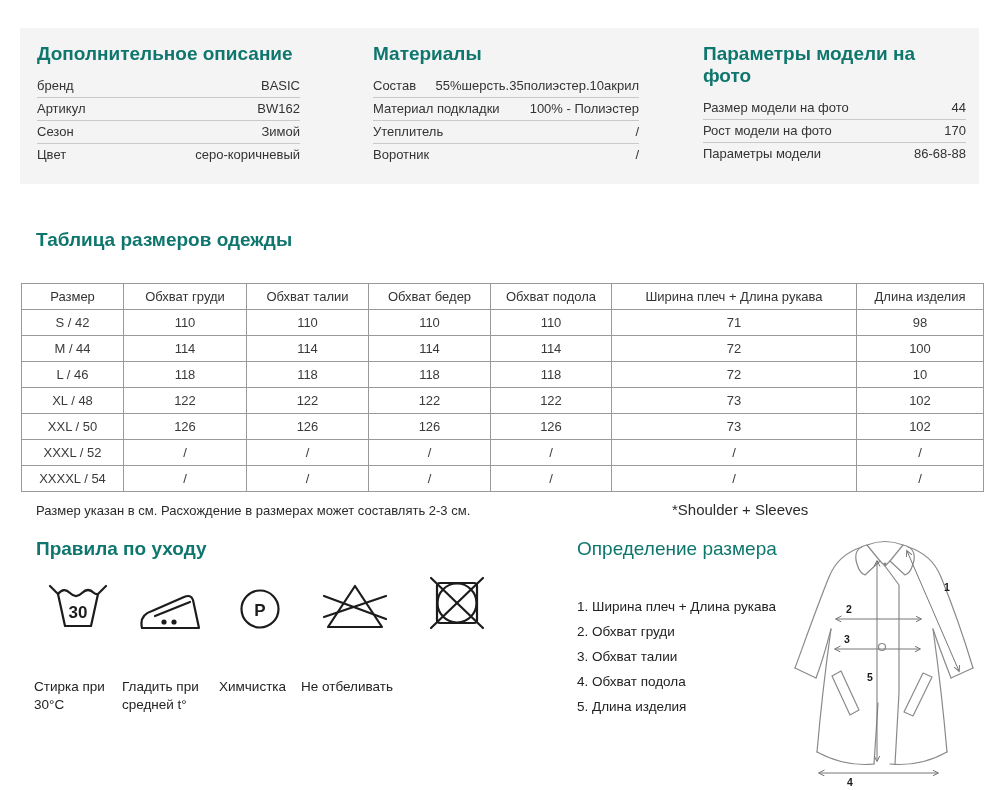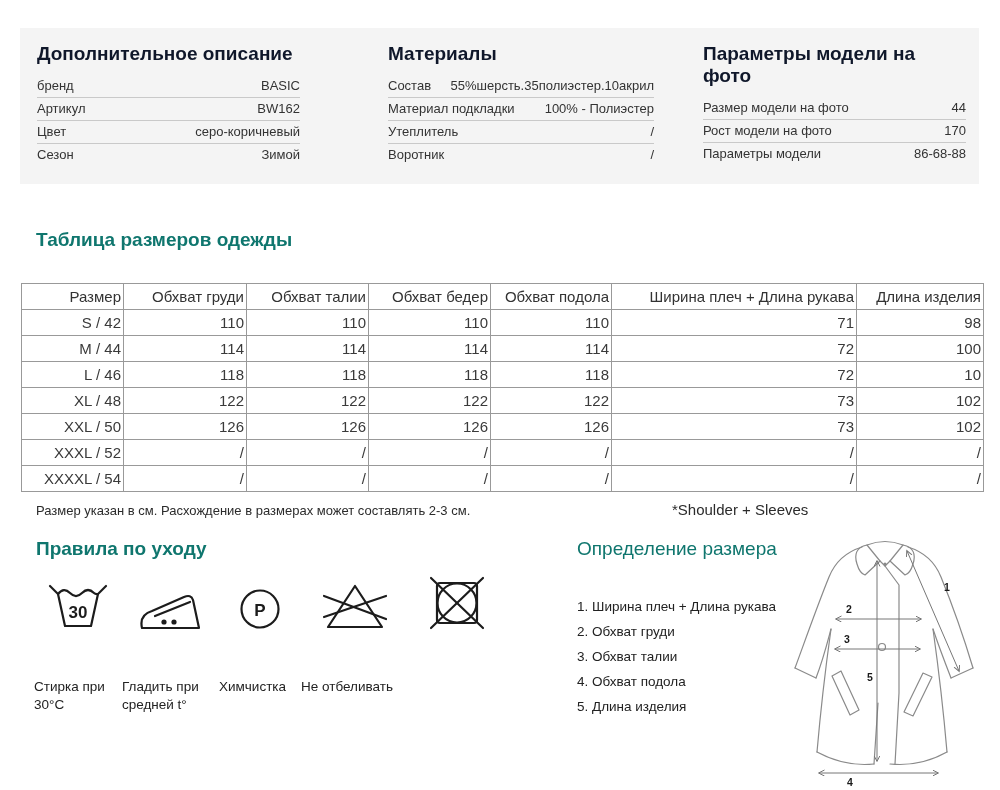--- a/index.html
+++ b/index.html
@@ -7,43 +7,43 @@
   body {
     width:1000px; height:790px; position:relative; overflow:hidden;
     font-family:"Liberation Sans","DejaVu Sans",sans-serif; color:#262626;
   }
   .abs { position:absolute; }
 
   
   .top-panel { left:20px; top:28px; width:959px; height:156px; background:#f4f4f4; }
   .info-col { position:absolute; top:15px; }
   .col-additional { left:17px;  width:263px; }
-  .col-materials  { left:368px; width:266px; }
+  .col-materials  { left:353px; width:266px; }
   .col-model      { left:683px; width:263px; }
-  .info-title { font-size:19px; font-weight:600; color:#0f172a; }
+  .info-title { font-size:19px; font-weight:600; color:#0f766e; }
   .info-rows { margin-top:10px; }
   .info-row {
     display:flex; justify-content:space-between; align-items:baseline;
     padding:3px 0 4px; border-bottom:1px solid #c9c9c9;
     font-size:13px; color:#333;
   }
   .info-row:last-child { border-bottom:none; }
   .info-value { text-align:right; white-space:nowrap; }
 
   
   .section-title { font-size:19px; font-weight:600; color:#0f766e; }
   .sizes-title { left:36px; top:229px; }
   .care-title  { left:36px; top:538px; }
   .def-title   { left:577px; top:538px; font-weight:400; }
 
   
   .size-table { left:21px; top:283px; width:962px; border-collapse:collapse; table-layout:fixed; }
   .size-table th, .size-table td {
-    border:1px solid #999; font-size:15px; font-weight:400;
-    color:#3a3a3a; text-align:right; height:26px; padding:0 2px;
+    border:1px solid #999; font-size:13px; font-weight:400;
+    color:#3a3a3a; text-align:center; height:26px; padding:0 2px;
   }
   .size-table th { color:#333; }
   .note-left  { left:36px;  top:503px; font-size:13px; color:#2b2b2b; }
   .note-right { left:672px; top:501px; font-size:15px; color:#2b2b2b; }
 
   
   .care-row { left:34px; top:575px; display:flex; align-items:flex-start; }
   .care-item { display:flex; flex-direction:column;gap:36px; }
   .care-item:nth-child(1){ width:88px; }
   .care-item:nth-child(2){ width:97px; }
@@ -78,26 +78,26 @@
     <div class="info-rows">
       <div class="info-row">
         <span class="info-label">бренд</span>
         <span class="info-value">BASIC</span>
       </div>
       <div class="info-row">
         <span class="info-label">Артикул</span>
         <span class="info-value">BW162</span>
       </div>
       <div class="info-row">
+        <span class="info-label">Сезон</span>
+        <span class="info-value">Зимой</span>
+      </div>
+      <div class="info-row">
         <span class="info-label">Цвет</span>
         <span class="info-value">серо-коричневый</span>
-      </div>
-      <div class="info-row">
-        <span class="info-label">Сезон</span>
-        <span class="info-value">Зимой</span>
       </div>
     </div>
   </div>
 
   <div class="info-col col-materials">
     <div class="info-title">Материалы</div>
     <div class="info-rows">
       <div class="info-row">
         <span class="info-label">Состав</span>
         <span class="info-value">55%шерсть.35полиэстер.10акрил</span>

